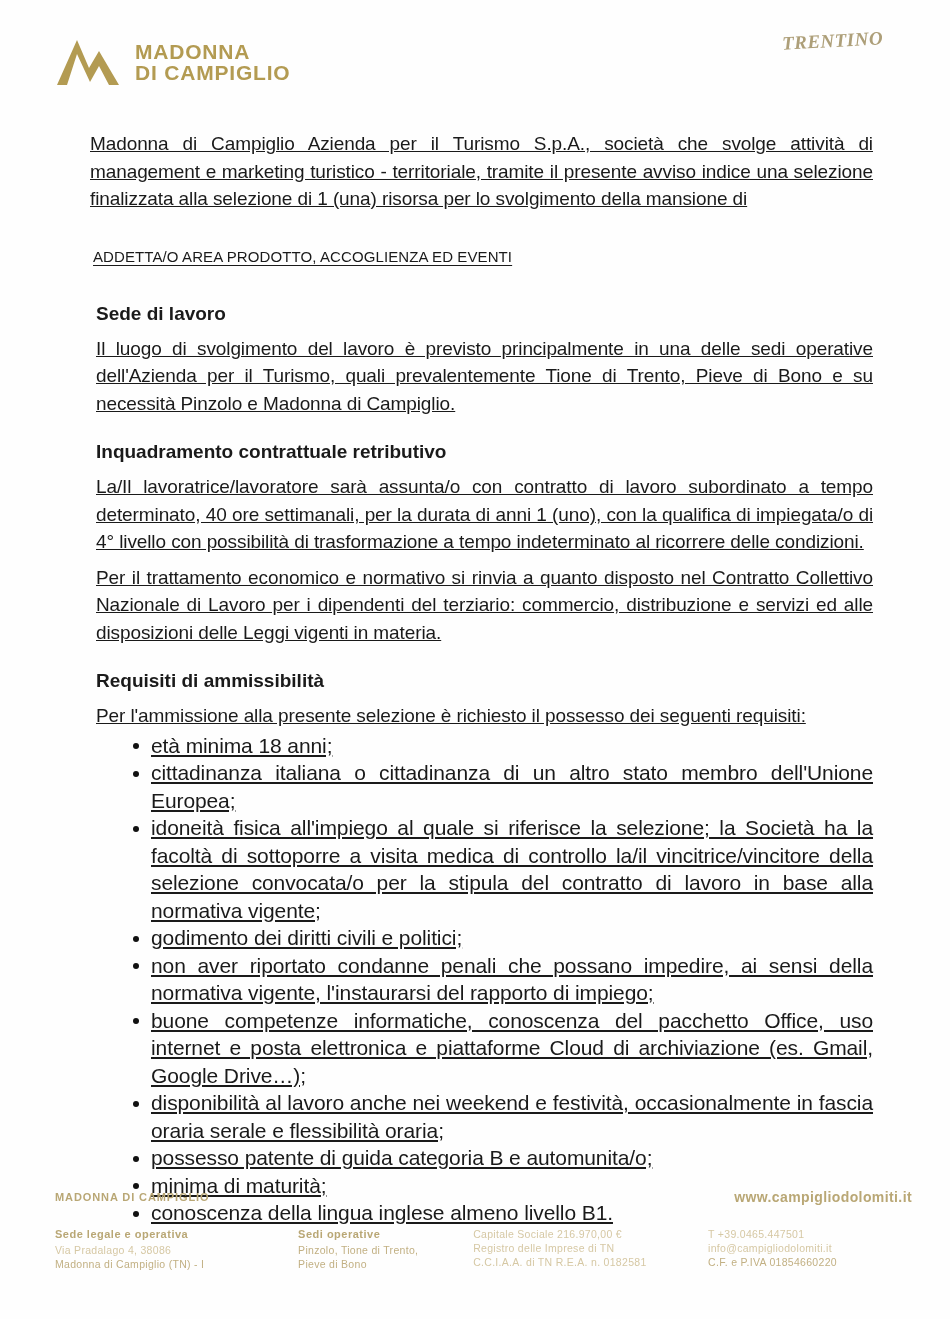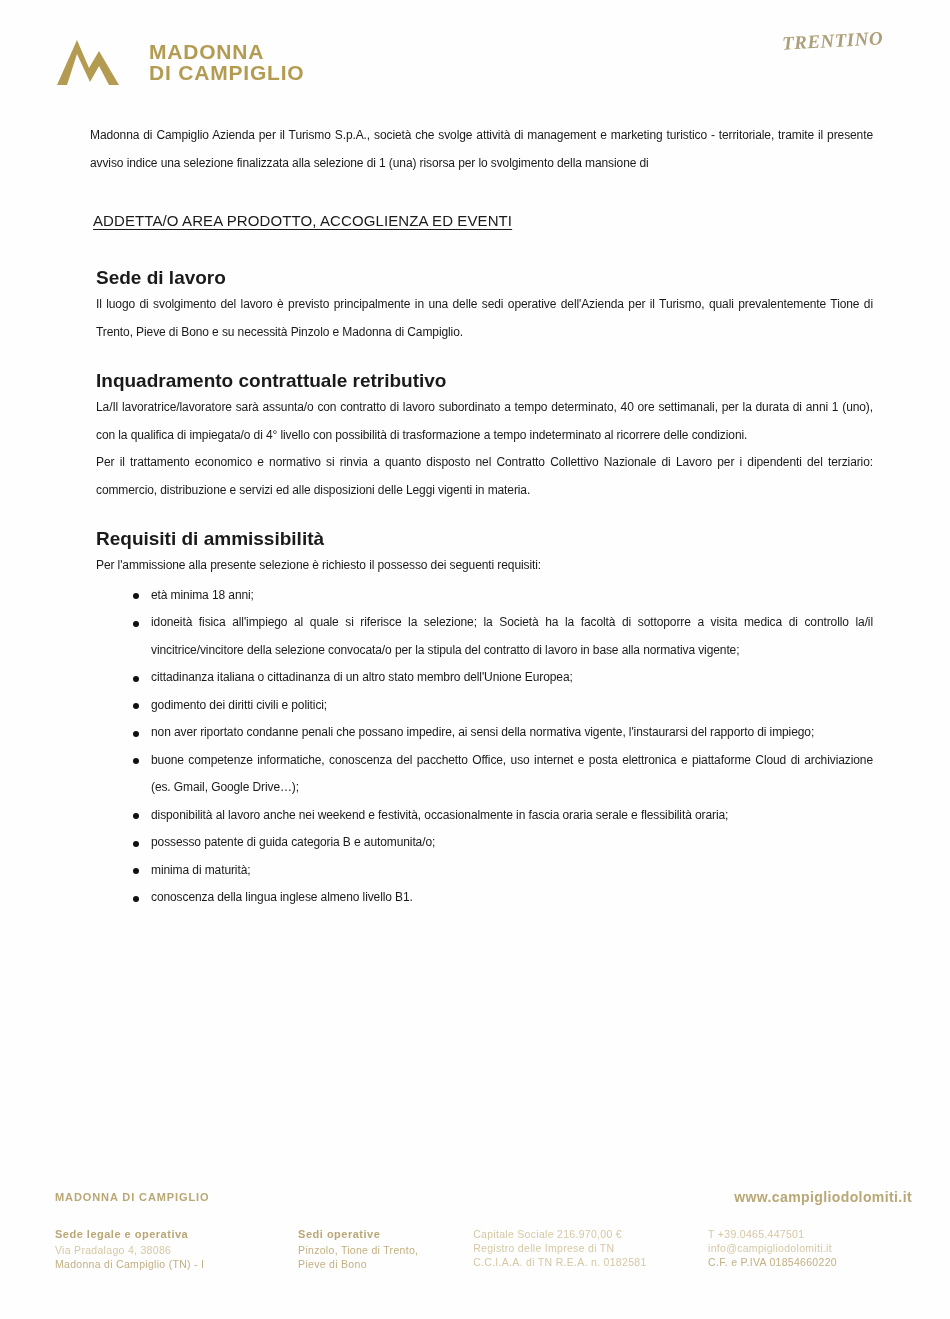--- a/index.html
+++ b/index.html
@@ -29,21 +29,21 @@
     left: 55px;
     right: 30px;
     height: 80px;
   }
   .logo-block {
     position: absolute;
     left: 0;
     top: 8px;
     display: flex;
     align-items: center;
-    gap: 28px;
+    gap: 14px;
   }
   .logo-mark {
     width: 66px;
     height: 48px;
     display: block;
   }
   .logo-words {
     display: flex;
     flex-direction: column;
     line-height: 1.02;
@@ -76,27 +76,28 @@
   }
 
   
   .content {
     position: absolute;
     left: 90px;
     top: 122px;
     width: 783px;
   }
   p.body {
-    margin: 0 0 0 0;
-    font-size: 12px;
+    margin: 8px 0 0 0;
+    font-size: 19px;
     line-height: 27.5px;
     text-align: justify;
     text-justify: inter-word;
     letter-spacing: -0.1px;
     font-stretch: condensed;
+    text-decoration: underline;
   }
   .spacer-lg { height: 28px; }
   .spacer-md { height: 22px; }
 
   h1.doc-title {
     margin: 3px;
     font-size: 15px;
     font-weight: normal;
     letter-spacing: 0.1px;
     text-decoration: underline;
@@ -115,26 +116,27 @@
 
   
   ul.req-list {
     list-style: none;
     margin: 2px 0 0 0;
     padding: 0;
   }
   ul.req-list > li {
     position: relative;
     padding-left: 61px;
-    font-size: 12px;
+    font-size: 21px;
     line-height: 27.5px;
     text-align: justify;
     text-justify: inter-word;
     margin-bottom: 0px;
     letter-spacing: -0.1px;
+    text-decoration: underline;
   }
   ul.req-list > li::before {
     content: "";
     position: absolute;
     left: 43px;
     top: 11.5px;
     width: 6px;
     height: 6px;
     border-radius: 50%;
     background: #111;
@@ -233,22 +235,22 @@
     <p class="body indent-1">La/Il lavoratrice/lavoratore sarà assunta/o con contratto di lavoro subordinato a tempo determinato, 40 ore settimanali, per la durata di anni 1 (uno), con la qualifica di impiegata/o di 4° livello con possibilità di trasformazione a tempo indeterminato al ricorrere delle condizioni.</p>
     <p class="body indent-1">Per il trattamento economico e normativo si rinvia a quanto disposto nel Contratto Collettivo Nazionale di Lavoro per i dipendenti del terziario: commercio, distribuzione e servizi ed alle disposizioni delle Leggi vigenti in materia.</p>
 
     <div class="spacer-md"></div>
 
     <h2 class="section-head">Requisiti di ammissibilità</h2>
     <p class="body indent-1">Per l'ammissione alla presente selezione è richiesto il possesso dei seguenti requisiti:</p>
 
     <ul class="req-list">
       <li>età minima 18 anni;</li>
+      <li>cittadinanza italiana o cittadinanza di un altro stato membro dell'Unione Europea;</li>
       <li>idoneità fisica all'impiego al quale si riferisce la selezione; la Società ha la facoltà di sottoporre a visita medica di controllo la/il vincitrice/vincitore della selezione convocata/o per la stipula del contratto di lavoro in base alla normativa vigente;</li>
-      <li>cittadinanza italiana o cittadinanza di un altro stato membro dell'Unione Europea;</li>
       <li>godimento dei diritti civili e politici;</li>
       <li>non aver riportato condanne penali che possano impedire, ai sensi della normativa vigente, l'instaurarsi del rapporto di impiego;</li>
       <li>buone competenze informatiche, conoscenza del pacchetto Office, uso internet e posta elettronica e piattaforme Cloud di archiviazione (es. Gmail, Google Drive…);</li>
       <li>disponibilità al lavoro anche nei weekend e festività, occasionalmente in fascia oraria serale e flessibilità oraria;</li>
       <li>possesso patente di guida categoria B e automunita/o;</li>
       <li>minima di maturità;</li>
       <li>conoscenza della lingua inglese almeno livello B1.</li>
     </ul>
 
   </div>

